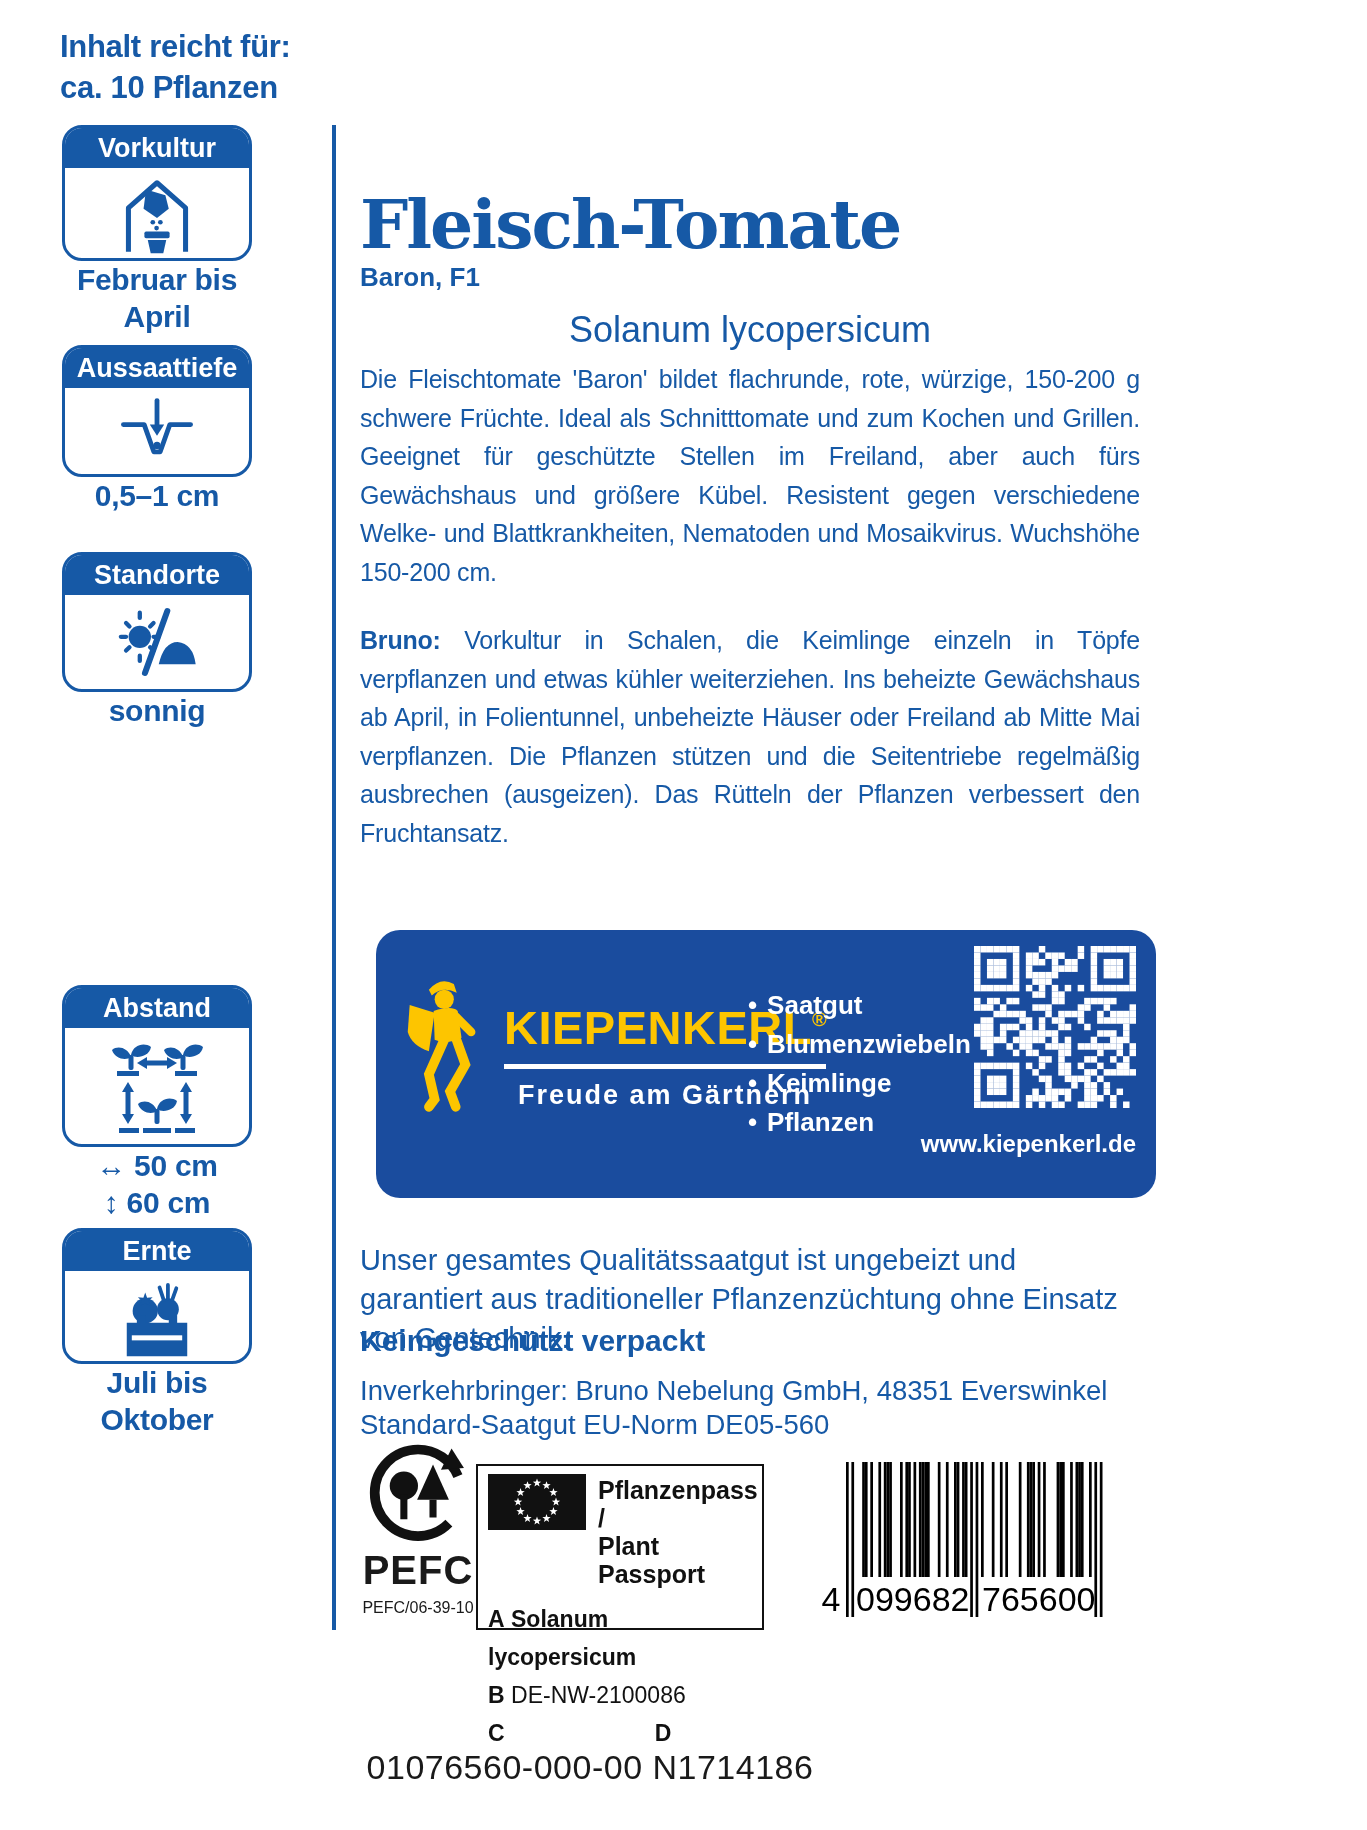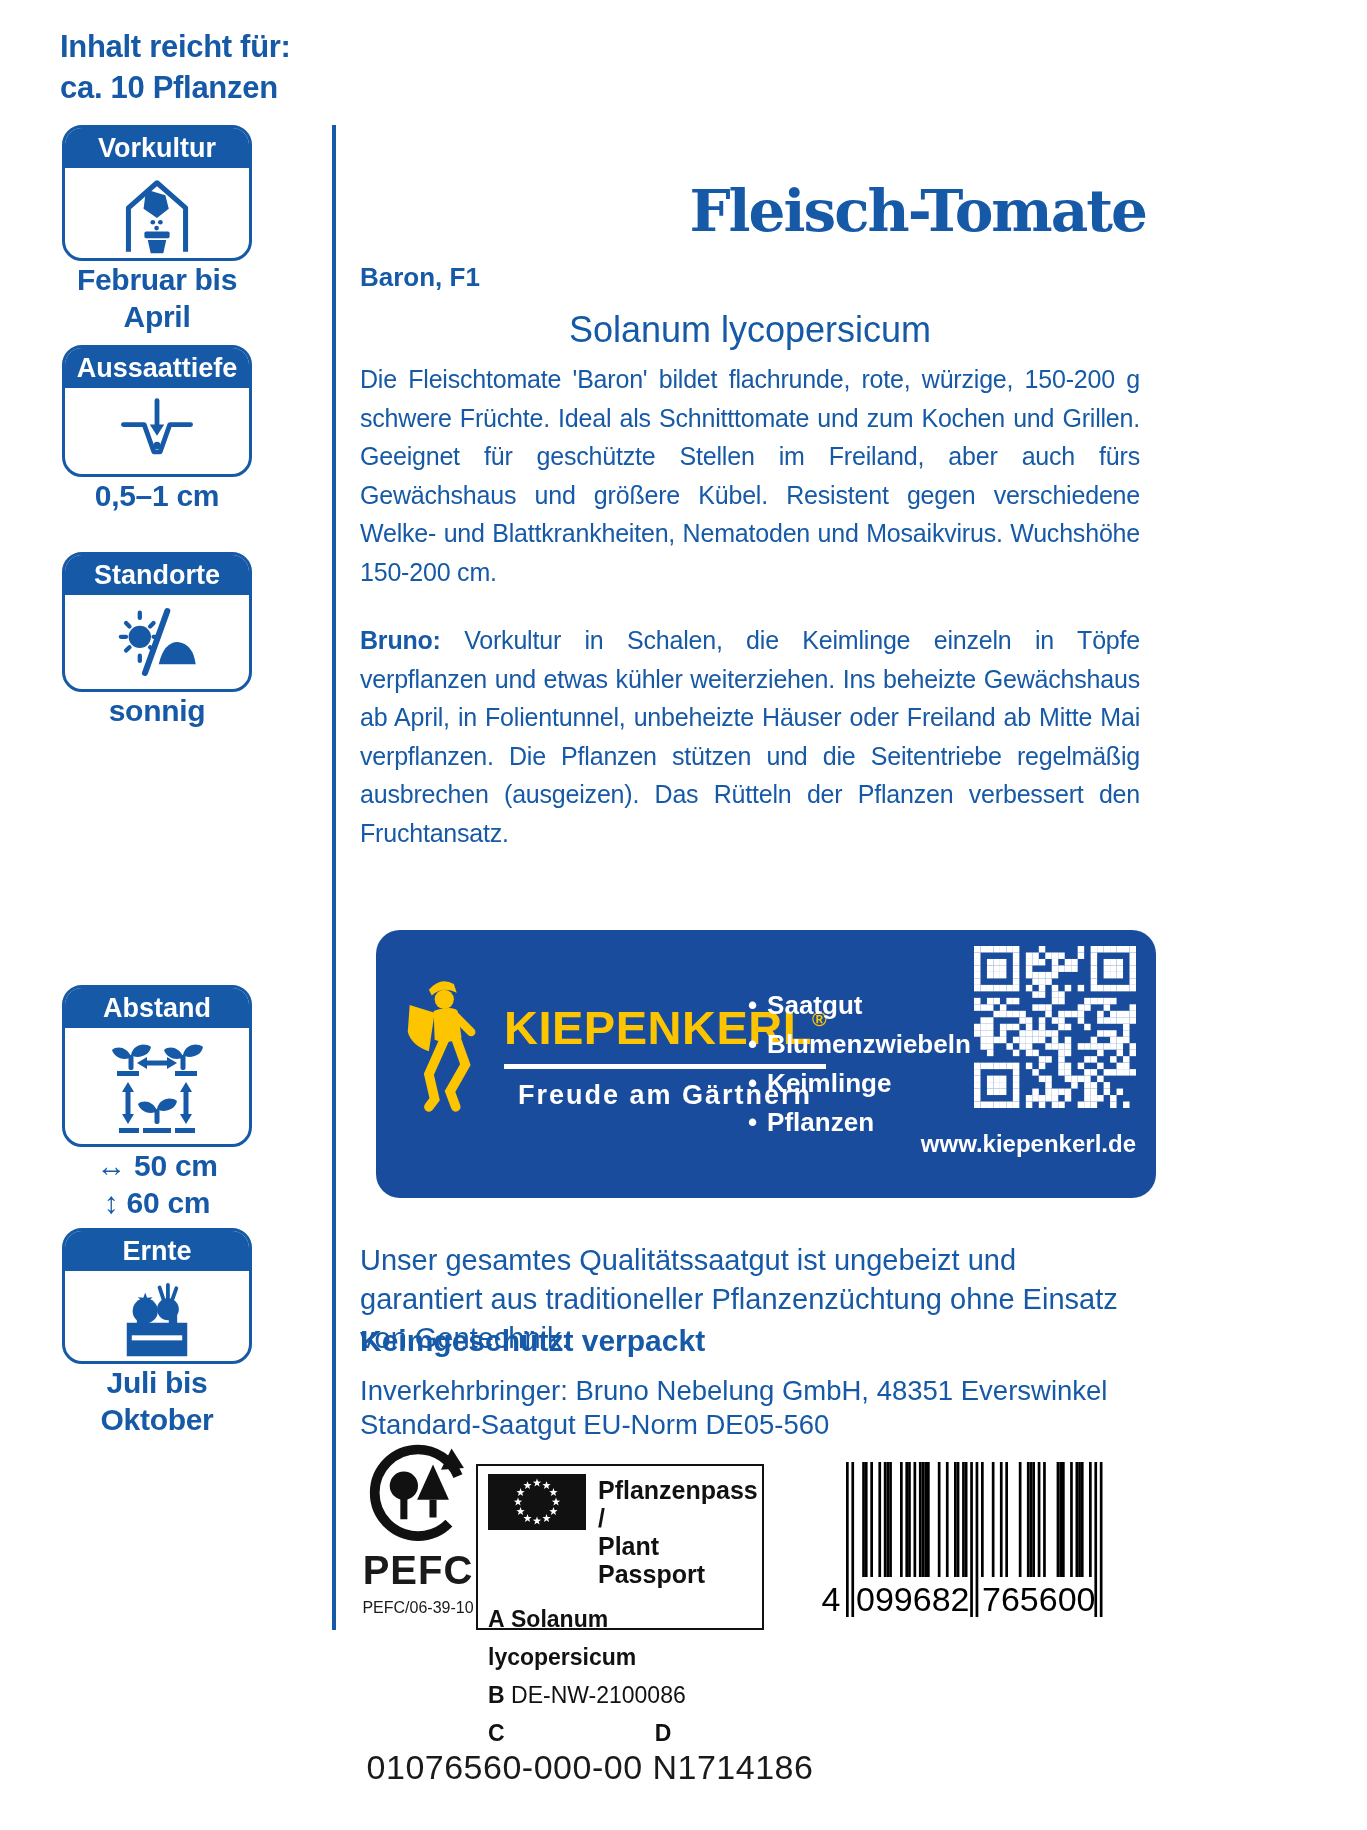--- a/index.html
+++ b/index.html
@@ -19,22 +19,22 @@
   .group{position:absolute;left:62px;width:190px;text-align:center;}
   .ibox{border:3px solid var(--blue);border-radius:20px;overflow:hidden;background:#fff;}
   .ibox-h{background:var(--blue);color:#fff;font-weight:bold;font-size:27px;height:40px;line-height:40px;}
   .ibox-b{display:flex;align-items:center;justify-content:center;}
   .cap{color:var(--blue);font-size:30px;line-height:37px;font-weight:bold;letter-spacing:-0.3px;}
 
   .vdiv{position:absolute;left:332px;top:125px;width:4px;height:1505px;background:var(--blue);}
 
   
   .main{position:absolute;left:360px;top:0;width:780px;height:1830px;}
-  .title{position:absolute;top:138px;left:6px;width:100%;text-align:right;color:var(--blue);
-         font-family:"DejaVu Serif",serif;font-weight:bold;font-size:58px;letter-spacing:-2px;}
+  .title{position:absolute;top:138px;left:0;width:100%;text-align:left;color:var(--blue);
+         font-family:"DejaVu Serif",serif;font-weight:bold;font-size:68px;letter-spacing:-2px;}
   .variety{position:absolute;top:262px;left:0;width:100%;text-align:left;color:var(--blue);font-size:26px;font-weight:bold;}
   .botanical{position:absolute;top:309px;left:0;width:100%;text-align:center;color:var(--blue);font-size:36px;}
   .flow{position:absolute;top:360px;left:0;width:780px;color:var(--blue);}
   .flow p{margin:0;font-size:25px;line-height:38.5px;text-align:justify;letter-spacing:-0.2px;}
   .flow p.tip{margin-top:30px;}
   .tip b{font-weight:bold;}
 
   
   .banner{position:absolute;top:930px;left:16px;width:780px;height:268px;background:var(--banner);border-radius:24px;}
   .fig{position:absolute;left:26px;top:40px;}

